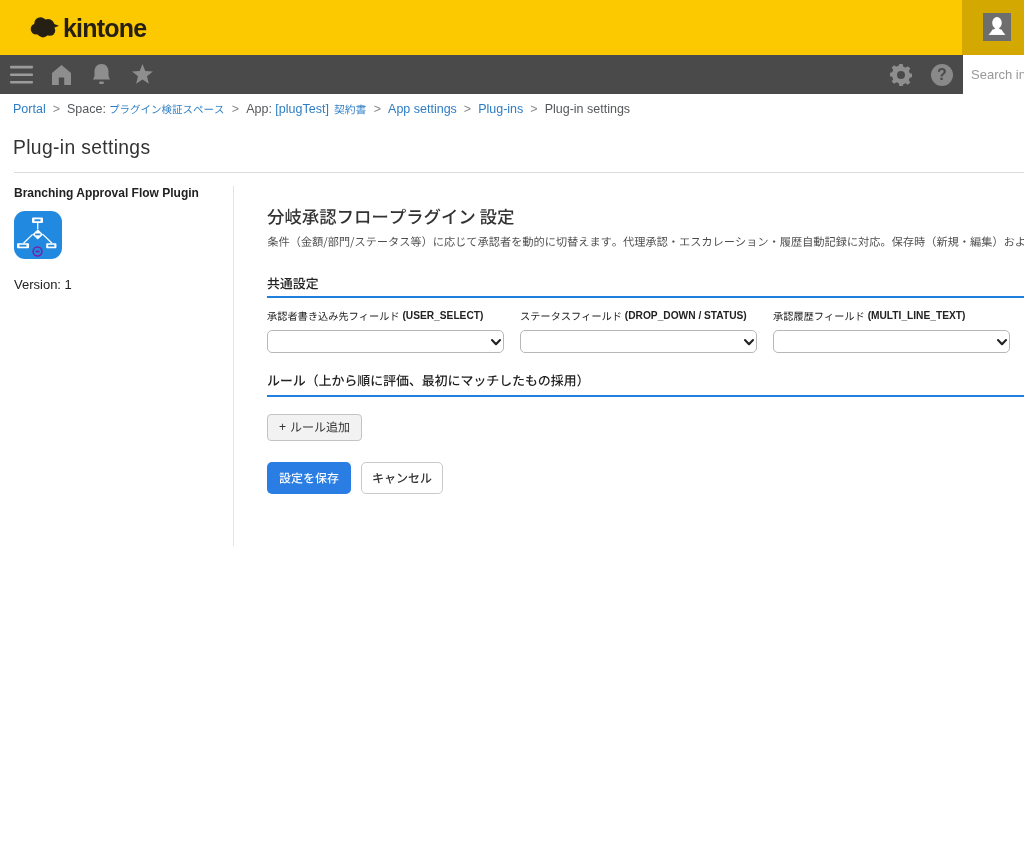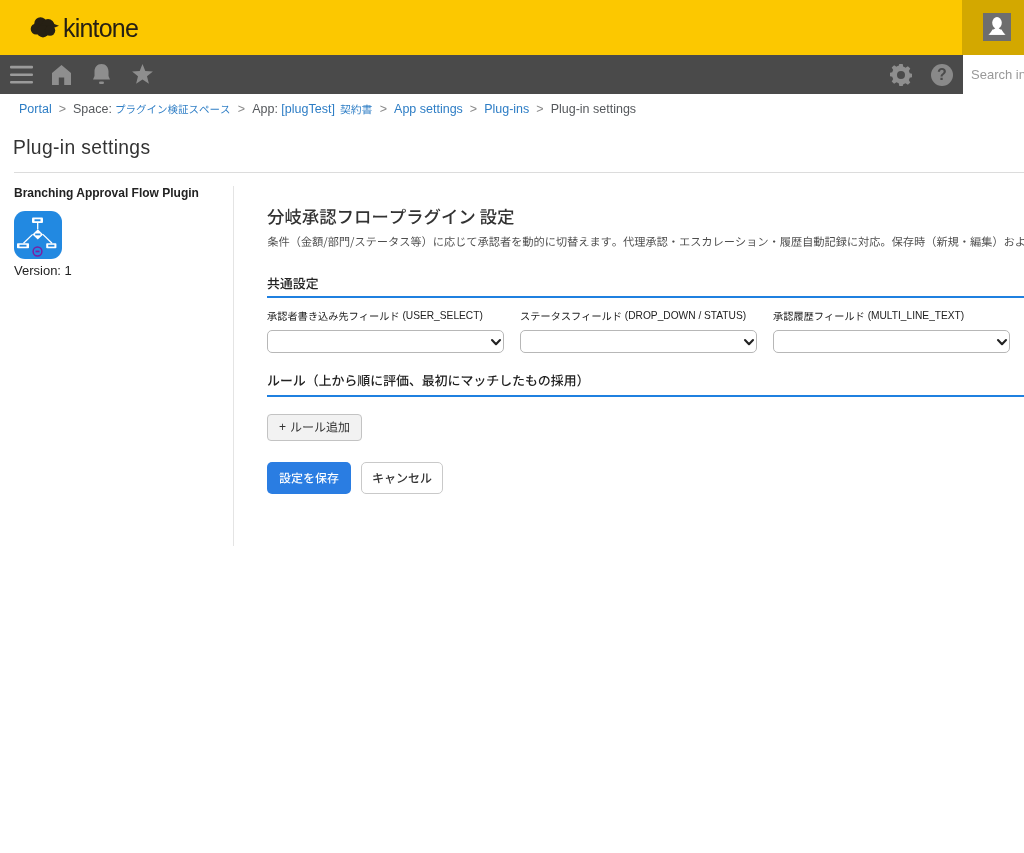--- a/index.html
+++ b/index.html
@@ -1,41 +1,41 @@
 <!DOCTYPE html>
 <html><head><meta charset="utf-8">
 <style>
 * { margin:0; padding:0; box-sizing:border-box; }
 html,body { width:1024px; height:853px; overflow:hidden; background:#fff;
   font-family:"Liberation Sans", sans-serif; }
 .hdr { position:relative; height:55px; background:#fcc800; }
 .logo { position:absolute; left:30px; top:16px; }
-.logo b { position:absolute; left:33px; top:-0.5px; font-size:25px; line-height:25px; color:#262014; font-weight:400; letter-spacing:-0.8px; }
+.logo b { position:absolute; left:33px; top:-0.5px; font-size:25px; line-height:25px; color:#262014; font-weight:700; letter-spacing:-0.8px; }
 .usrbg { position:absolute; right:0; top:0; width:62px; height:55px; background:#d3a800; }
 .avatar { position:absolute; left:21px; top:13px; width:28px; height:28px; background:#6e6e6e; }
 .nav { position:relative; height:39px; background:#4a4a4a; }
 .nav .ic { position:absolute; top:0; height:39px; display:flex; align-items:center; justify-content:center; }
 .search { position:absolute; right:0; top:0; width:61px; height:39px; background:#fff;
   font-size:13px; color:#999; line-height:39px; padding-left:8px; white-space:nowrap; overflow:hidden; }
-.crumb { padding:8px 0 0 19px; font-size:12.5px; color:#55585c; white-space:nowrap; }
+.crumb { padding:8px 0 0 13px; font-size:12.5px; color:#55585c; white-space:nowrap; }
 .crumb a { color:#2d7dc5; text-decoration:none; }
 .crumb .sep { color:#888; padding:0 7px; }
 h1 { font-size:19.3px; font-weight:400; color:#333; padding:21px 0 0 13px; letter-spacing:0.35px; }
 .hr { border-top:1px solid #dcdcdc; margin:13px 0 0 14px; }
 .wrap { display:flex; align-items:stretch; margin-top:13px; }
 .side { width:233px; flex:0 0 233px; padding:0 0 0 14px; }
 .side .pname { font-size:12px; line-height:15px; font-weight:700; color:#222; white-space:nowrap; }
 .picon { margin-top:9.5px; width:48px; height:48px; }
-.side .ver { margin-top:4px; font-size:13px; color:#222; }
+.side .ver { margin-top:18px; font-size:13px; color:#222; }
 .main { flex:1 0 auto; width:820px; border-left:1px solid #e4e4e4; padding:22px 0 52px 33px; }
 .h2 svg, .desc svg, .sect svg, .rulehead svg { display:block; }
 .desc { margin-top:10.5px; white-space:nowrap; }
 .sect { margin-top:28px; border-bottom:2px solid #1f80e0; padding-bottom:5.5px; }
 .grid { margin-top:12px; display:flex; gap:16px; }
-.col { width:237px; flex:0 0 237px; }
+.col { width:237px; flex:0 0 237px;font-weight:bold; }
 .col .lbl { font-size:10.2px; color:#222; white-space:nowrap; height:12px; }
 .selwrap { position:relative; margin-top:8px; }
 .sel { width:237px; height:23px; border:1px solid #b7b7b7; border-radius:5px; background:#fff; }
 .chev { position:absolute; right:2.5px; top:6px; }
 .rulehead { margin-top:21px; border-bottom:2px solid #1f80e0; padding-bottom:6px; }
 .addbtn { margin-top:17px; display:inline-flex; align-items:center; height:27px;
   padding:0 11px; background:#f2f2f2; border:1px solid #c3c3c3; border-radius:4px;
   font-size:12px; color:#333; }
 .btnrow { margin-top:21.5px; display:flex; gap:10px; }
 .save { display:inline-flex; align-items:center; justify-content:center; width:84px; height:32px;

